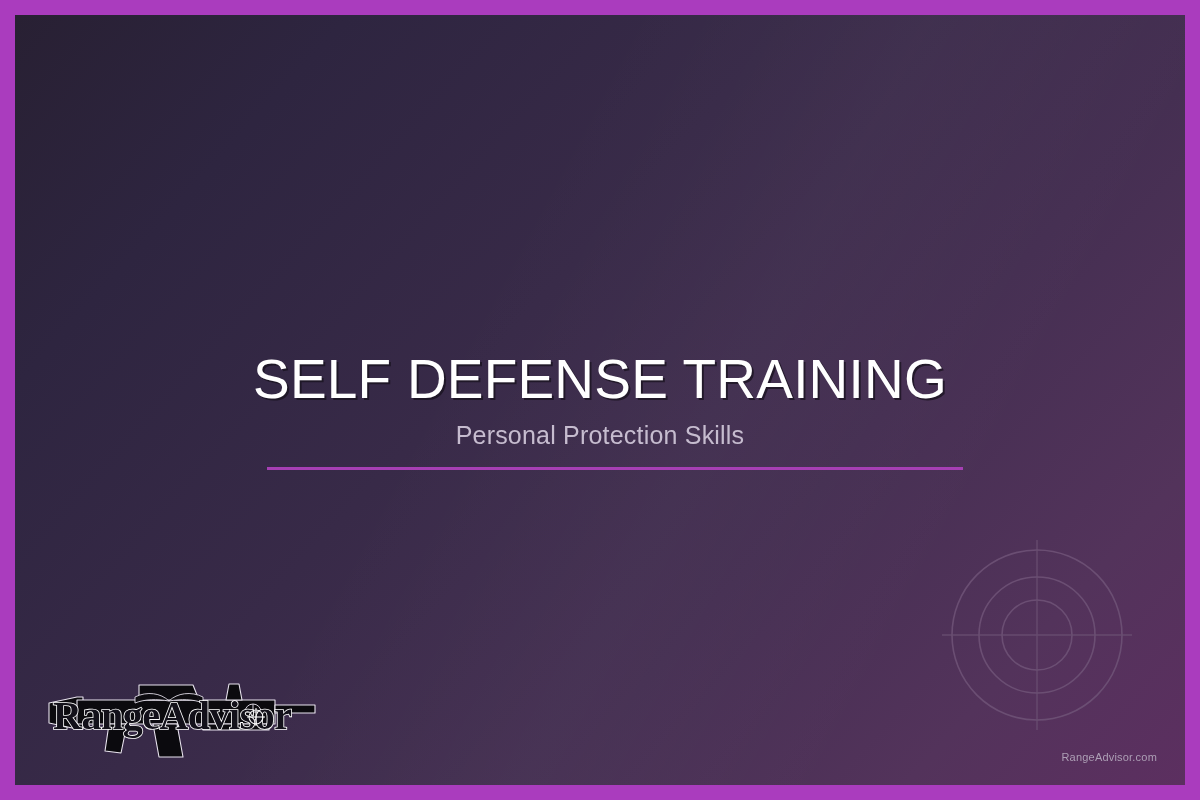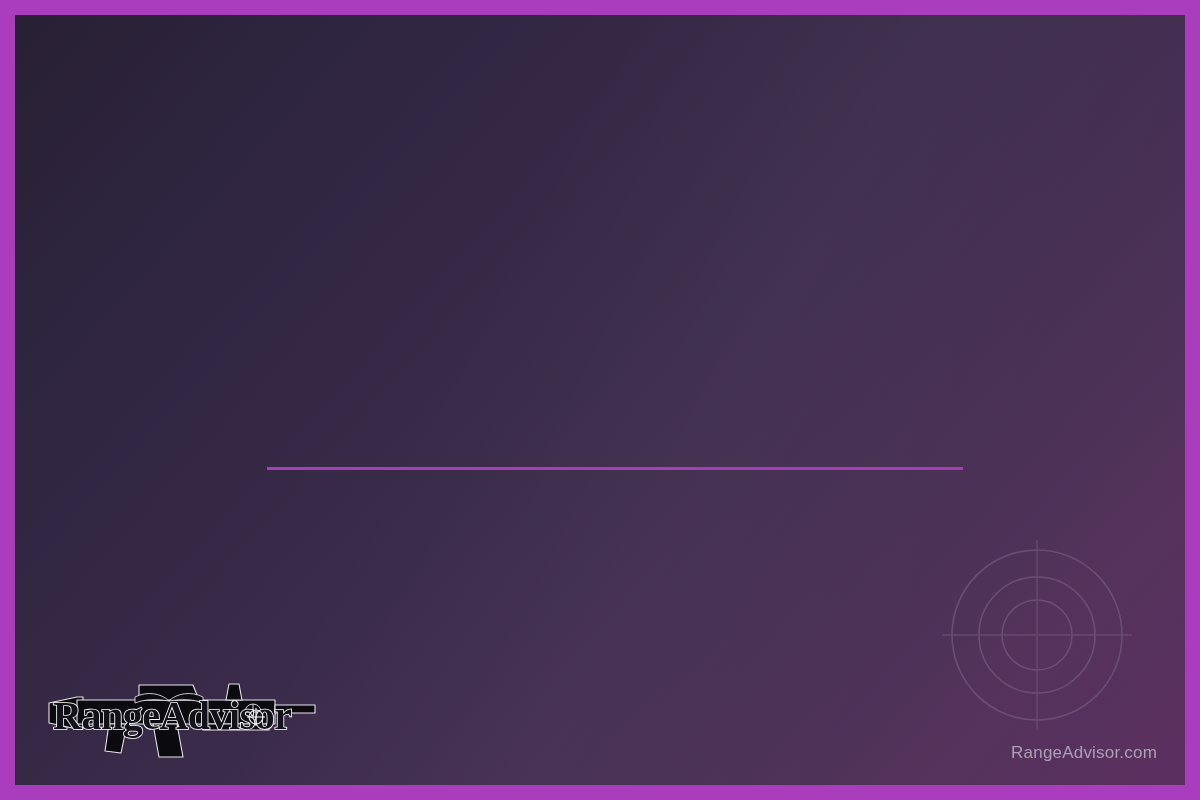--- a/index.html
+++ b/index.html
@@ -89,21 +89,21 @@
     height: 96px;
   }
   #brand-logo svg { display: block; }
 
   
   #site-watermark {
     position: absolute;
     right: 28px;
     bottom: 22px;
     font-family: "Liberation Sans", sans-serif;
-    font-size: 17px;
+    font-size: 11px;
     color: #ad9fb5;
     letter-spacing: 0.2px;
     white-space: nowrap;
     text-align: center;
   }
 </style>
 </head>
 <body>
 
 <div id="slide">
@@ -118,20 +118,22 @@
         <circle cx="100" cy="100" r="35"></circle>
       </g>
       <g stroke="#6a4f72" stroke-width="1.4" opacity="0.85">
         <line x1="100" y1="5" x2="100" y2="195"></line>
         <line x1="5" y1="100" x2="195" y2="100"></line>
       </g>
     </svg>
   </div>
 
   <div id="title-block">
+    <h1 id="slide-title">SELF DEFENSE TRAINING</h1>
+    <p id="slide-subtitle">Personal Protection Skills</p>
   </div>
   <div id="title-divider"></div>
 
   <div id="brand-logo">
     <svg width="276" height="96" viewBox="0 0 276 96" aria-hidden="true">
 
       <g fill="#0b0a0e" stroke="#e9e4ef" stroke-width="1.1" stroke-linejoin="round">
 
         <path d="M6 36 L34 30 L40 30 L40 62 L34 62 L6 56 Z"></path>
 

